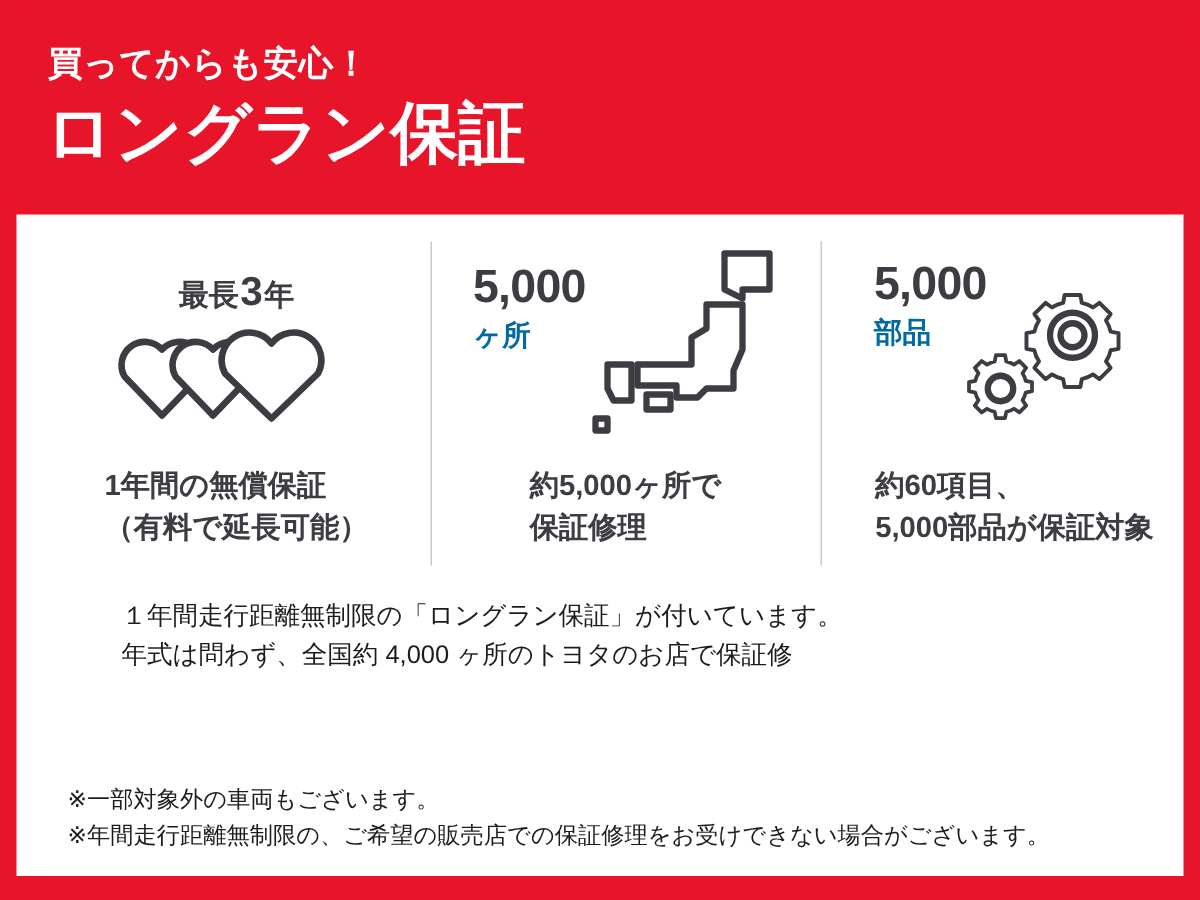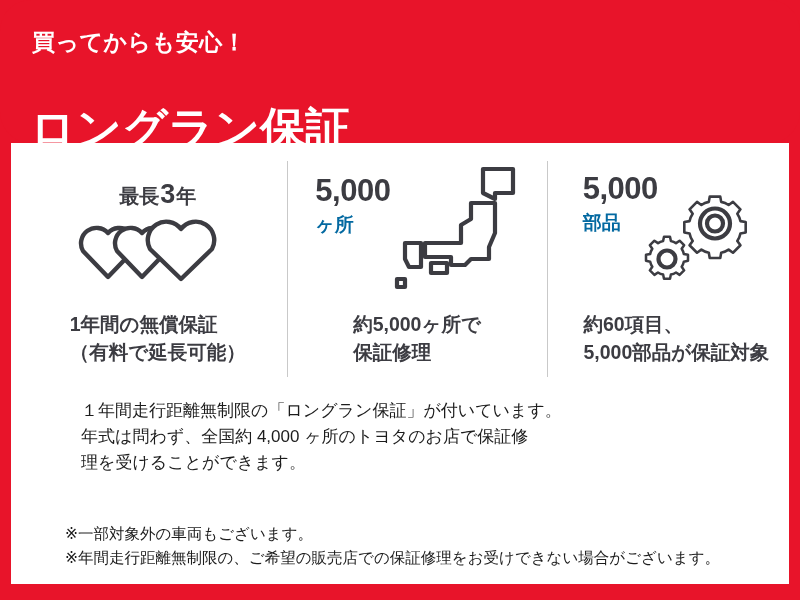--- a/index.html
+++ b/index.html
@@ -49,21 +49,20 @@
     display: flex;
     align-items: baseline;
     white-space: nowrap;
   }
   .title-main {
     font-size: 45px;
     font-weight: bold;
     color: #ffffff;
     letter-spacing: 0px;
     line-height: 1;
-    margin-top: 40px;
   }
   .title-sub {
     font-size: 28px;
     font-weight: bold;
     color: #ffffff;
     margin-left: 10px;
     line-height: 1;
   }
 
   
@@ -204,21 +203,20 @@
     position: absolute;
     left: 34px;
     top: 379px;
     width: 730px;
     font-size: 15.5px;
     color: #1c1c1c;
     line-height: 1.52;
   }
   .notes div {
     white-space: nowrap;
-    margin-left: 20px;
   }
 </style>
 </head>
 <body>
 
 <div class="banner">
 
   <div class="header">
     <div class="eyebrow">買ってからも安心！</div>
     <div class="title-row">
@@ -310,21 +308,20 @@
           <div>約60項目、</div>
           <div>5,000部品が保証対象</div>
         </div>
       </div>
 
     </div>
 
     <div class="body-text">
       <div>１年間走行距離無制限の「ロングラン保証」が付いています。</div>
       <div>年式は問わず、全国約 4,000 ヶ所のトヨタのお店で保証修</div>
-      <div>理を受けることができます。</div>
     </div>
 
     <div class="notes">
       <div>※一部対象外の車両もございます。</div>
       <div>※年間走行距離無制限の、ご希望の販売店での保証修理をお受けできない場合がございます。</div>
     </div>
 
   </div>
 </div>
 

